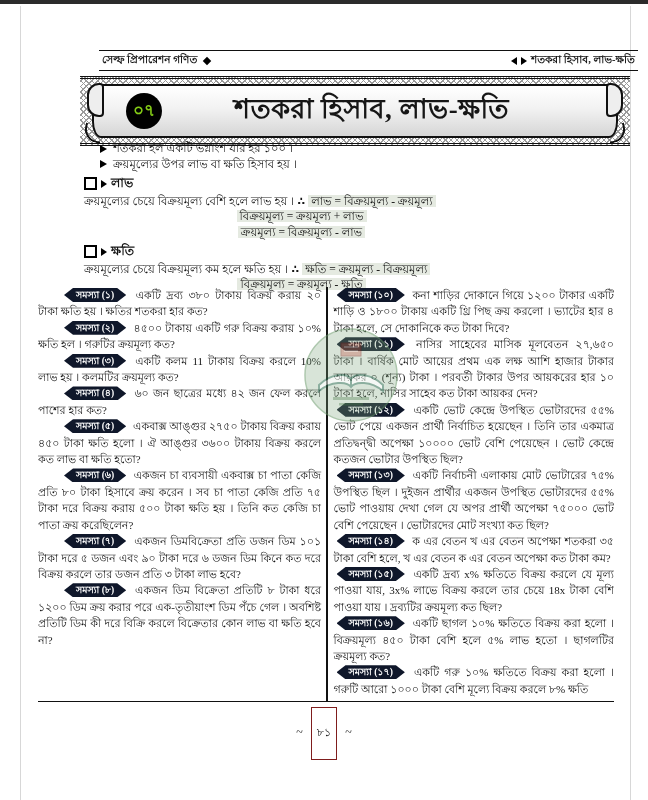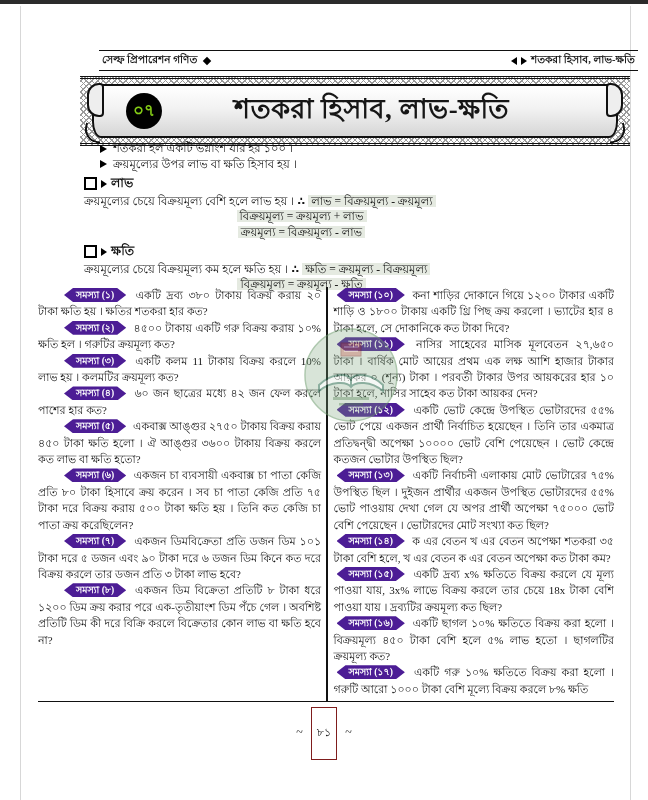--- a/index.html
+++ b/index.html
@@ -60,21 +60,21 @@
 
   
   .problems{position:absolute;left:38px;right:34px;top:287px;bottom:99px;display:flex;overflow:hidden;}
   .col{overflow:hidden;}
   .col.left{width:283px;padding-right:5px;}
   .vdivider{width:1.5px;background:#111;flex:0 0 auto;}
   .col.right{flex:1;padding-left:6px;}
   .prob{margin:0;text-align:justify;font-size:11px;line-height:16.4px;}
   .col.left .prob{text-indent:26px;}
   .col.right .prob{text-indent:3px;}
-  .badge{display:inline-block;background:#4c1d95;color:#fff;font-weight:bold;
+  .badge{display:inline-block;background:#0f172a;color:#fff;font-weight:bold;
          font-size:9.5px;line-height:12px;padding:1px 12px;vertical-align:1px;
          clip-path:polygon(0 50%,9px 0,calc(100% - 9px) 0,100% 50%,calc(100% - 9px) 100%,9px 100%);
          text-indent:0;margin-right:4px;}
 
   
   .botline{position:absolute;left:38px;right:34px;top:701px;border-top:1.5px solid #111;}
   .pagenum{position:absolute;left:0;right:0;top:707px;text-align:center;font-size:12px;}
   .pagenum .box{display:inline-block;border:1px solid #7f1d1d;padding:16px 5px;margin:0 5px;font-size:11px;}
 
   

